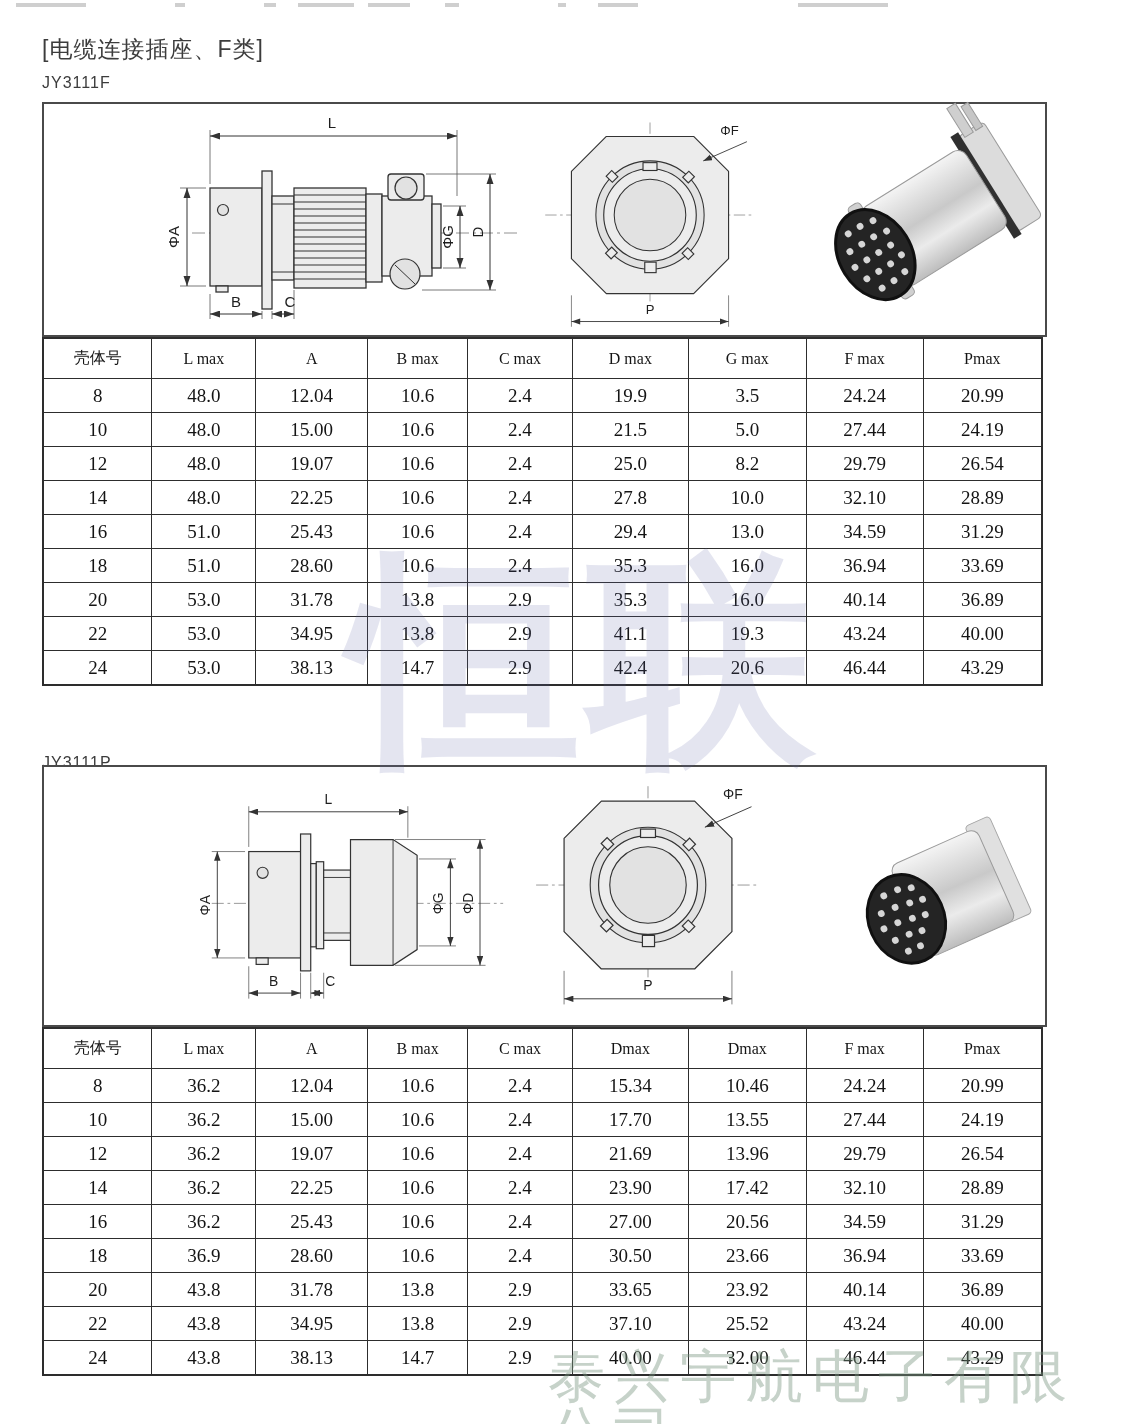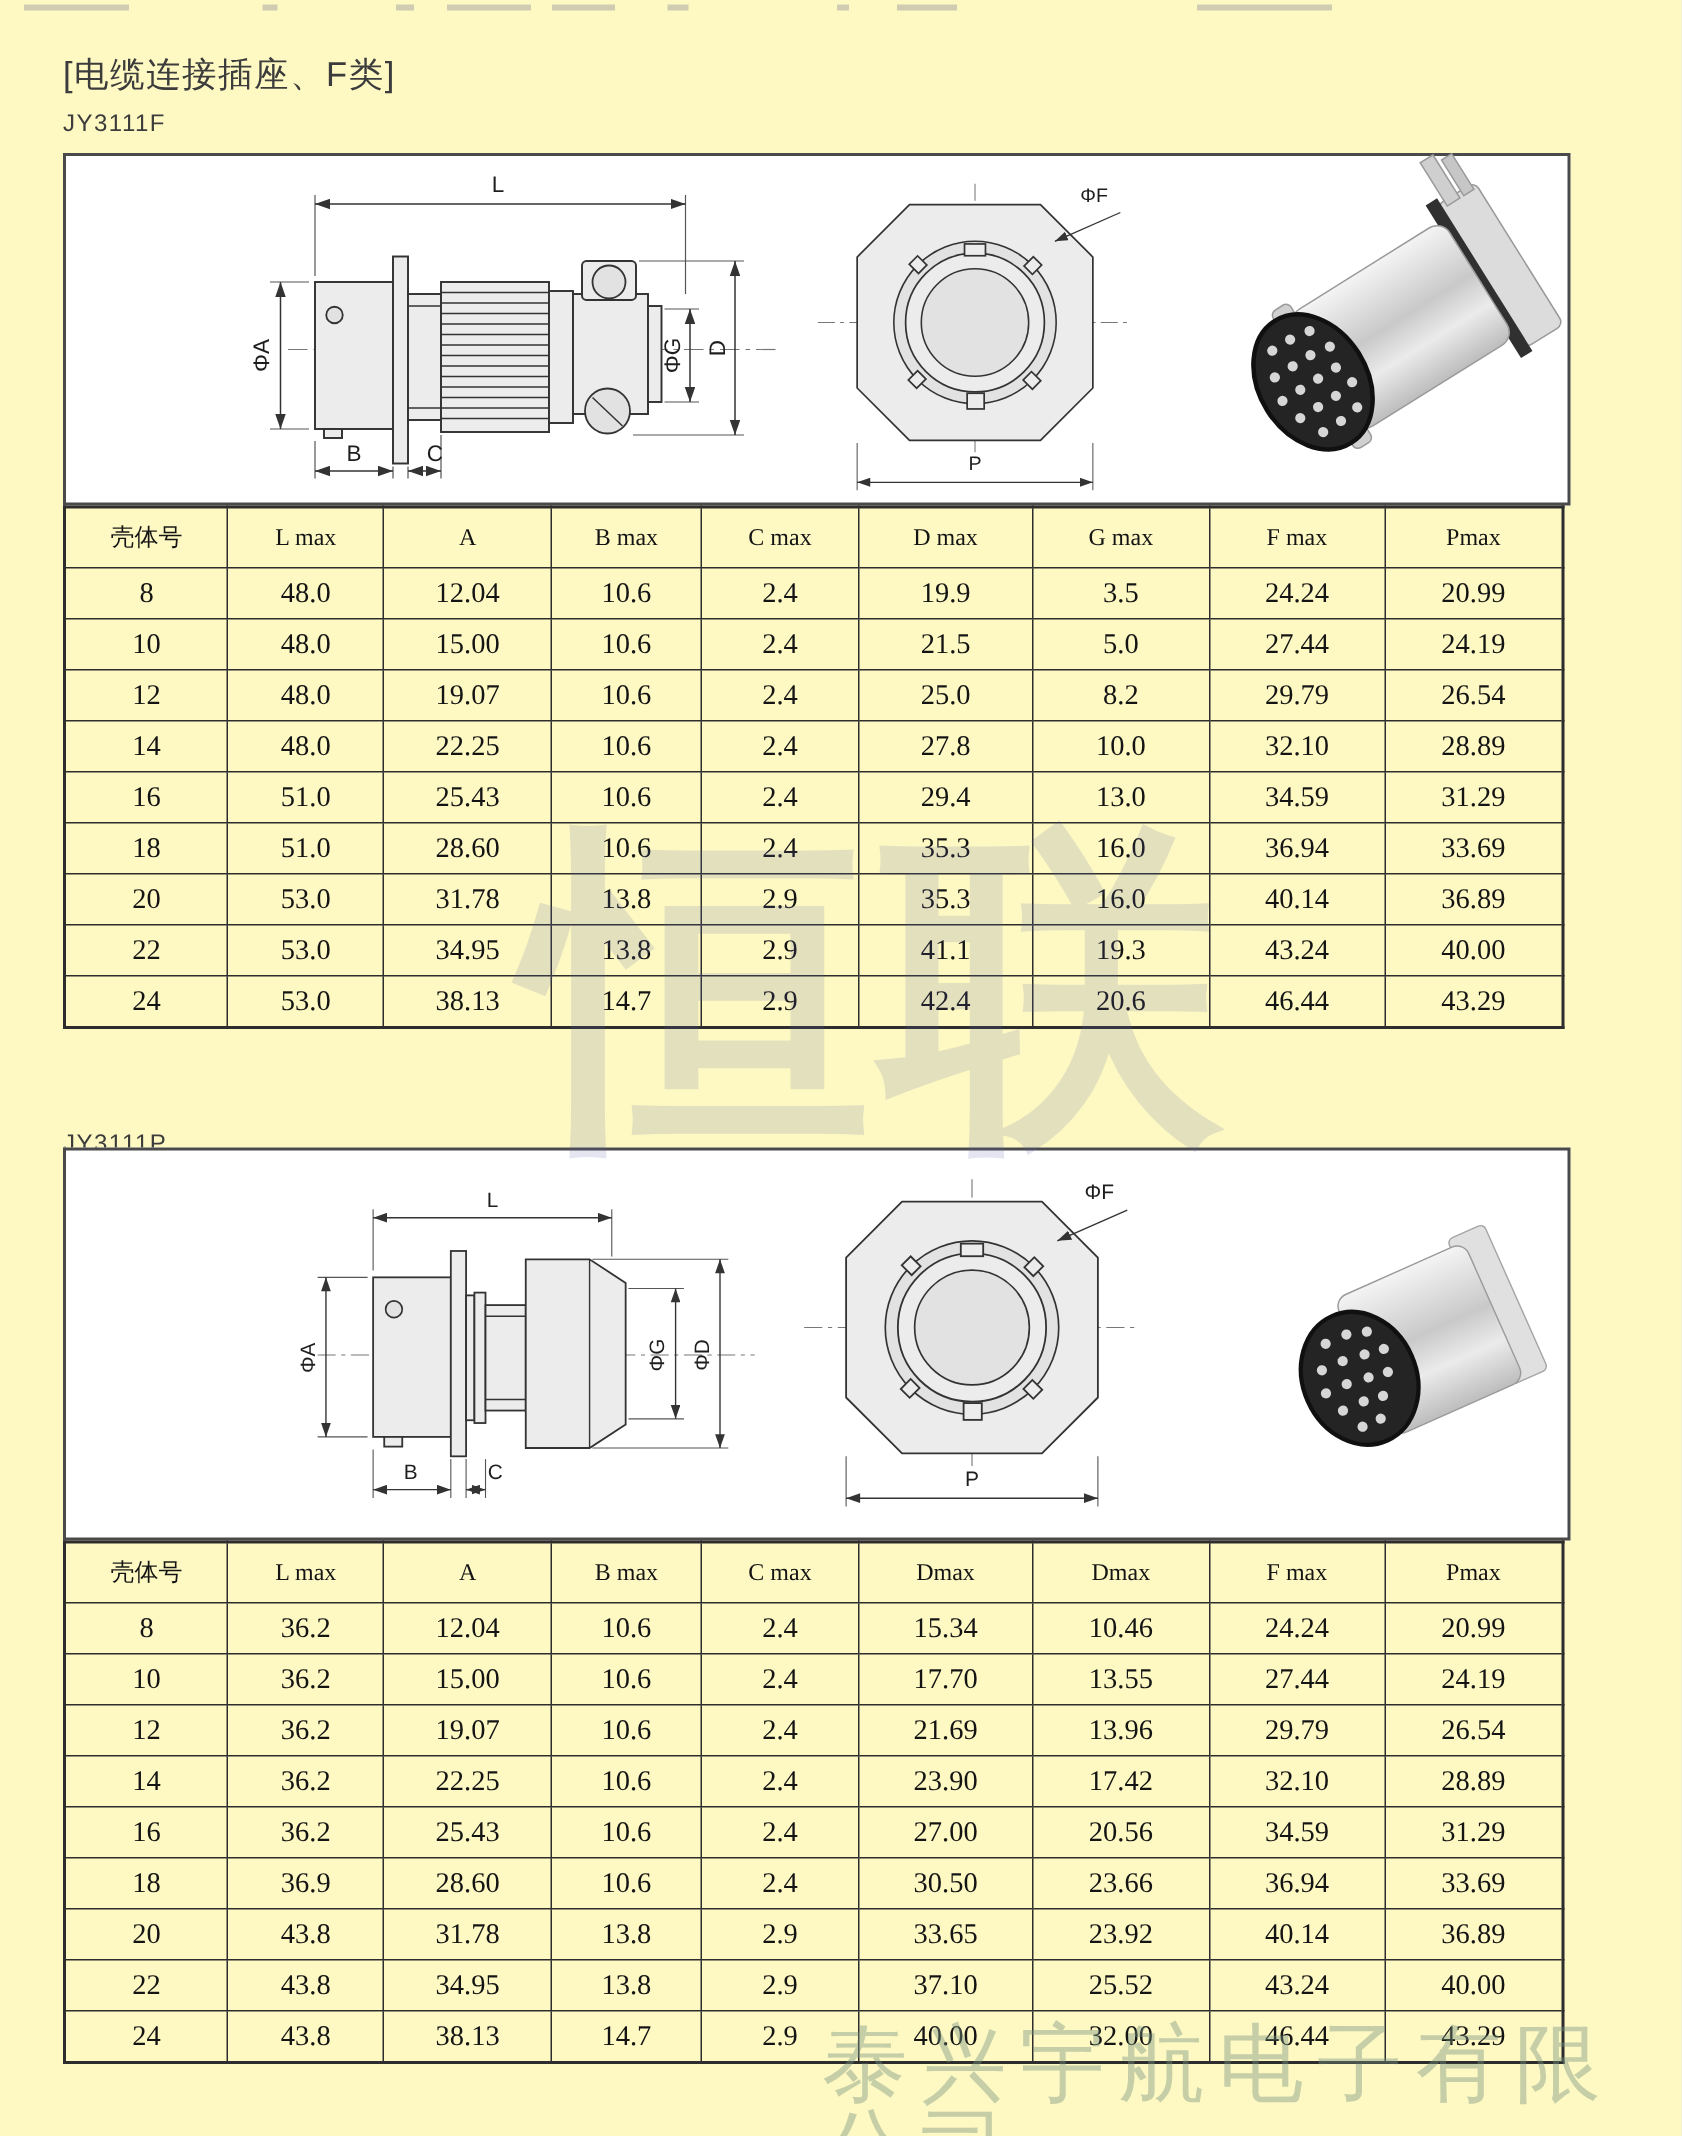--- a/index.html
+++ b/index.html
@@ -1,16 +1,16 @@
 <!DOCTYPE html>
 <html><head>
 <meta charset="utf-8">
 <style>
   html,body{margin:0;padding:0;background:#e8e8e8;}
-  .page{position:relative;width:1121px;height:1424px;margin:0 auto;background:#fef9c3;
+  .page{position:relative;width:1121px;height:1424px;margin:0 auto;background:#ffffff;
         overflow:hidden;font-family:"Liberation Sans",sans-serif;}
   .frag{position:absolute;top:3px;height:4px;background:#9f9f9f;opacity:.5;}
   .doc-title{position:absolute;left:42px;font-size:23px;color:#3c3c3c;letter-spacing:1px;}
   .model{position:absolute;left:42px;font-size:16px;color:#3c3c3c;letter-spacing:1px;}
   .draw-box{position:absolute;left:42px;width:1001px;border:2px solid #4a4a4a;background:#fff;}
   #box-f{top:102px;height:231px;}
   #box-p{top:765px;height:258px;}
   .spec-table{position:absolute;left:42px;width:1001px;border-collapse:collapse;table-layout:fixed;
               background:transparent;}
   #table-f{top:337px;}

